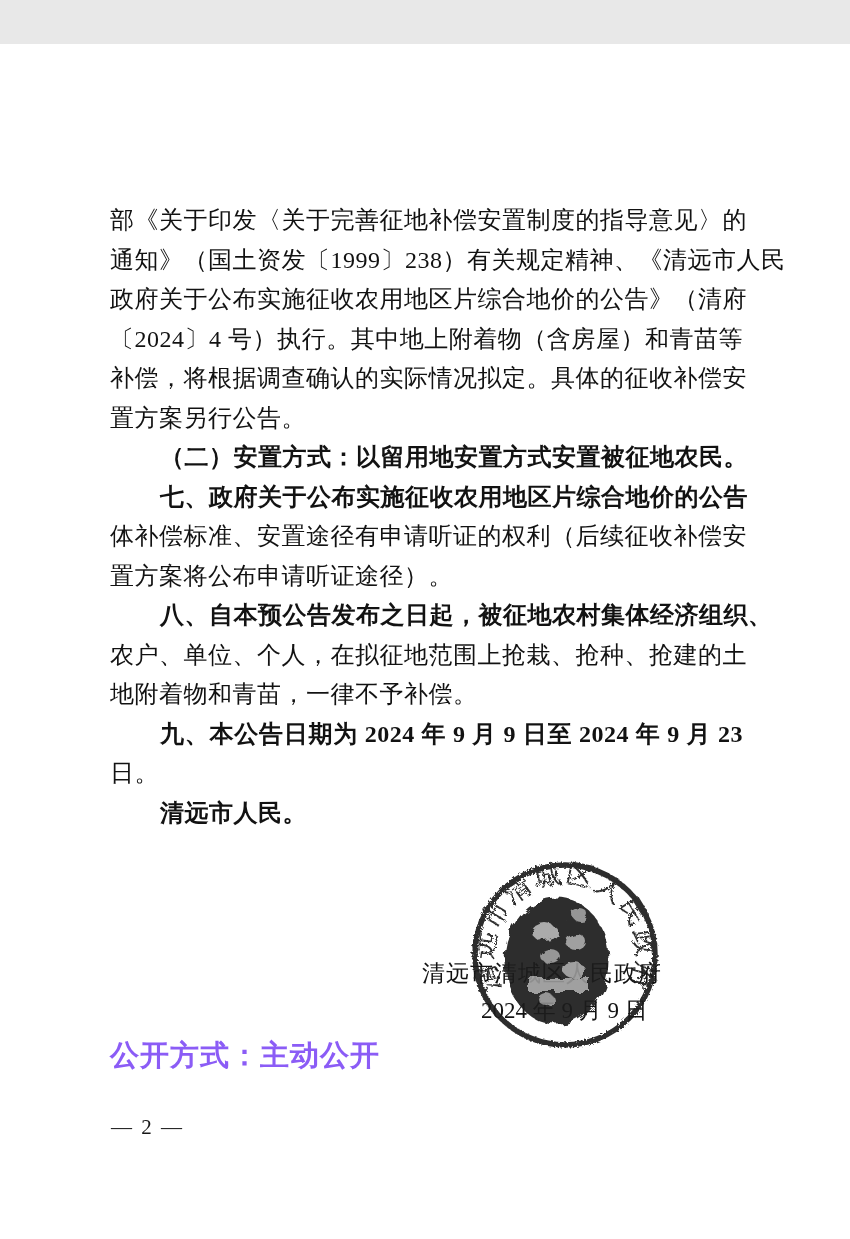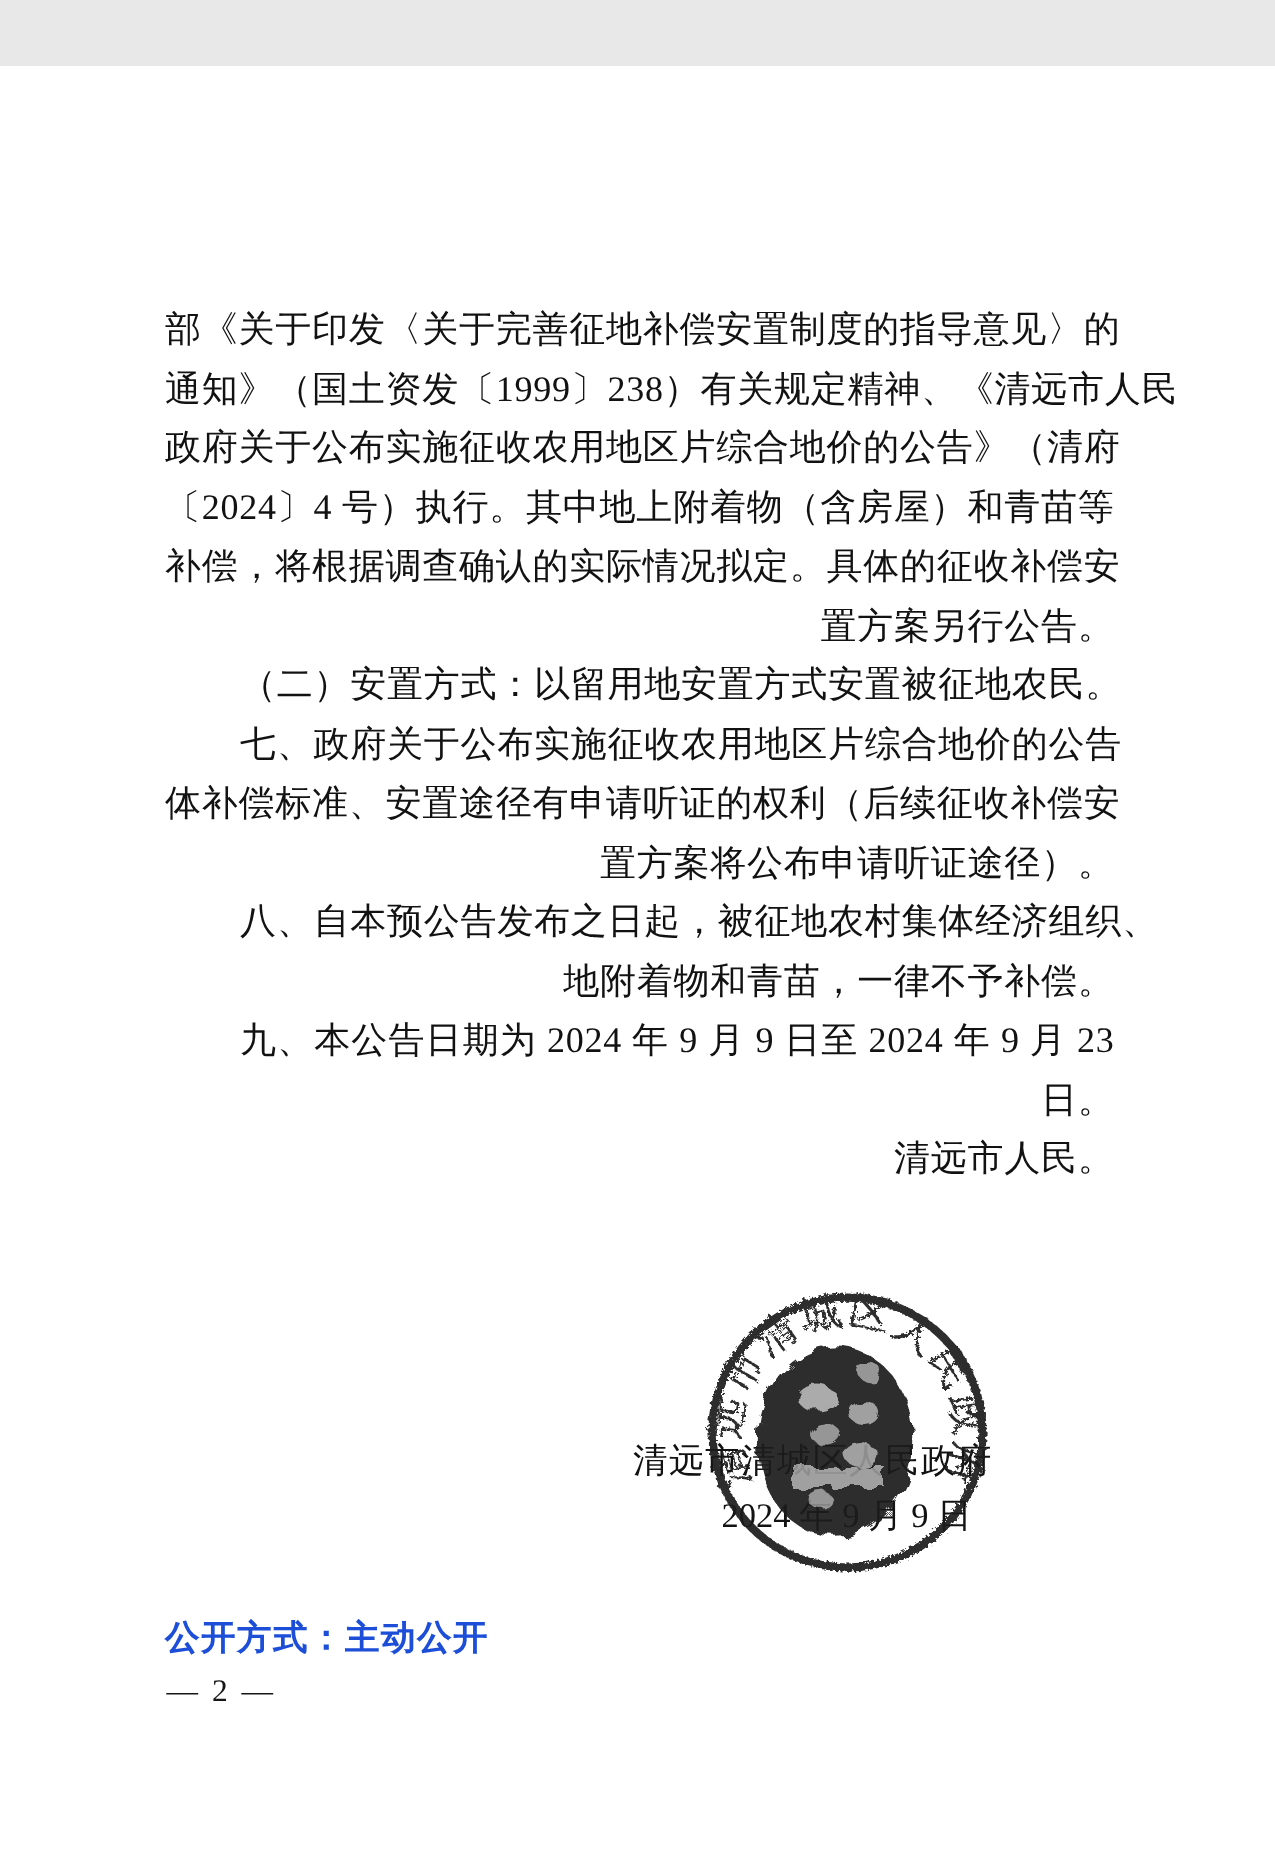--- a/index.html
+++ b/index.html
@@ -23,30 +23,31 @@
     left: 110px;
     top: 157px;
     width: 633px;
     font-size: 24px;
     color: #121212;
   }
   .doc-body .line {
     height: 39.5px;
     line-height: 39.5px;
     white-space: nowrap;
-    text-align: right;
+    text-align: left;
     letter-spacing: 0.5px;
   }
   .doc-body .line.fill {
     text-align: justify;
     text-align-last: justify;
     text-justify: inter-character;
   }
   .doc-body .line.indent {
     text-indent: 50px;
+    font-weight: bold;
   }
   
   .sig-org {
     position: absolute;
     left: 422px;
     top: 916px;
     width: 245px;
     font-size: 23px;
     line-height: 28px;
     letter-spacing: 1px;
@@ -68,26 +69,26 @@
     left: 450px;
     top: 796px;
     width: 230px;
     height: 230px;
     opacity: 0.92;
   }
   
   .footer-disclosure {
     position: absolute;
     left: 110px;
-    top: 1033px;
-    font-size: 23px;
+    top: 996px;
+    font-size: 29px;
     line-height: 30px;
     font-weight: bold;
     letter-spacing: 1px;
-    color: #1d4ed8;
+    color: #8b5cf6;
     white-space: nowrap;
   }
   .footer-pageno {
     position: absolute;
     left: 111px;
     top: 1069px;
     font-size: 21px;
     line-height: 28px;
     color: #151515;
     white-space: nowrap;
@@ -104,20 +105,21 @@
       <div class="line fill">通知》（国土资发〔1999〕238）有关规定精神、《清远市人民</div>
       <div class="line fill">政府关于公布实施征收农用地区片综合地价的公告》（清府</div>
       <div class="line fill">〔2024〕4 号）执行。其中地上附着物（含房屋）和青苗等</div>
       <div class="line fill">补偿，将根据调查确认的实际情况拟定。具体的征收补偿安</div>
       <div class="line">置方案另行公告。</div>
       <div class="line indent fill">（二）安置方式：以留用地安置方式安置被征地农民。</div>
       <div class="line indent fill">七、政府关于公布实施征收农用地区片综合地价的公告</div>
       <div class="line fill">体补偿标准、安置途径有申请听证的权利（后续征收补偿安</div>
       <div class="line">置方案将公布申请听证途径）。</div>
       <div class="line indent fill">八、自本预公告发布之日起，被征地农村集体经济组织、</div>
+      <div class="line fill">农户、单位、个人，在拟征地范围上抢栽、抢种、抢建的土</div>
       <div class="line">地附着物和青苗，一律不予补偿。</div>
       <div class="line indent fill">九、本公告日期为 2024 年 9 月 9 日至 2024 年 9 月 23</div>
       <div class="line">日。</div>
       <div class="line indent">清远市人民。</div>
     </div>
 
   <div class="sig-org">清远市清城区人民政府</div>
   <div class="sig-date">2024 年 9 月 9 日</div>
 
   <svg class="seal" viewBox="0 0 230 230">

